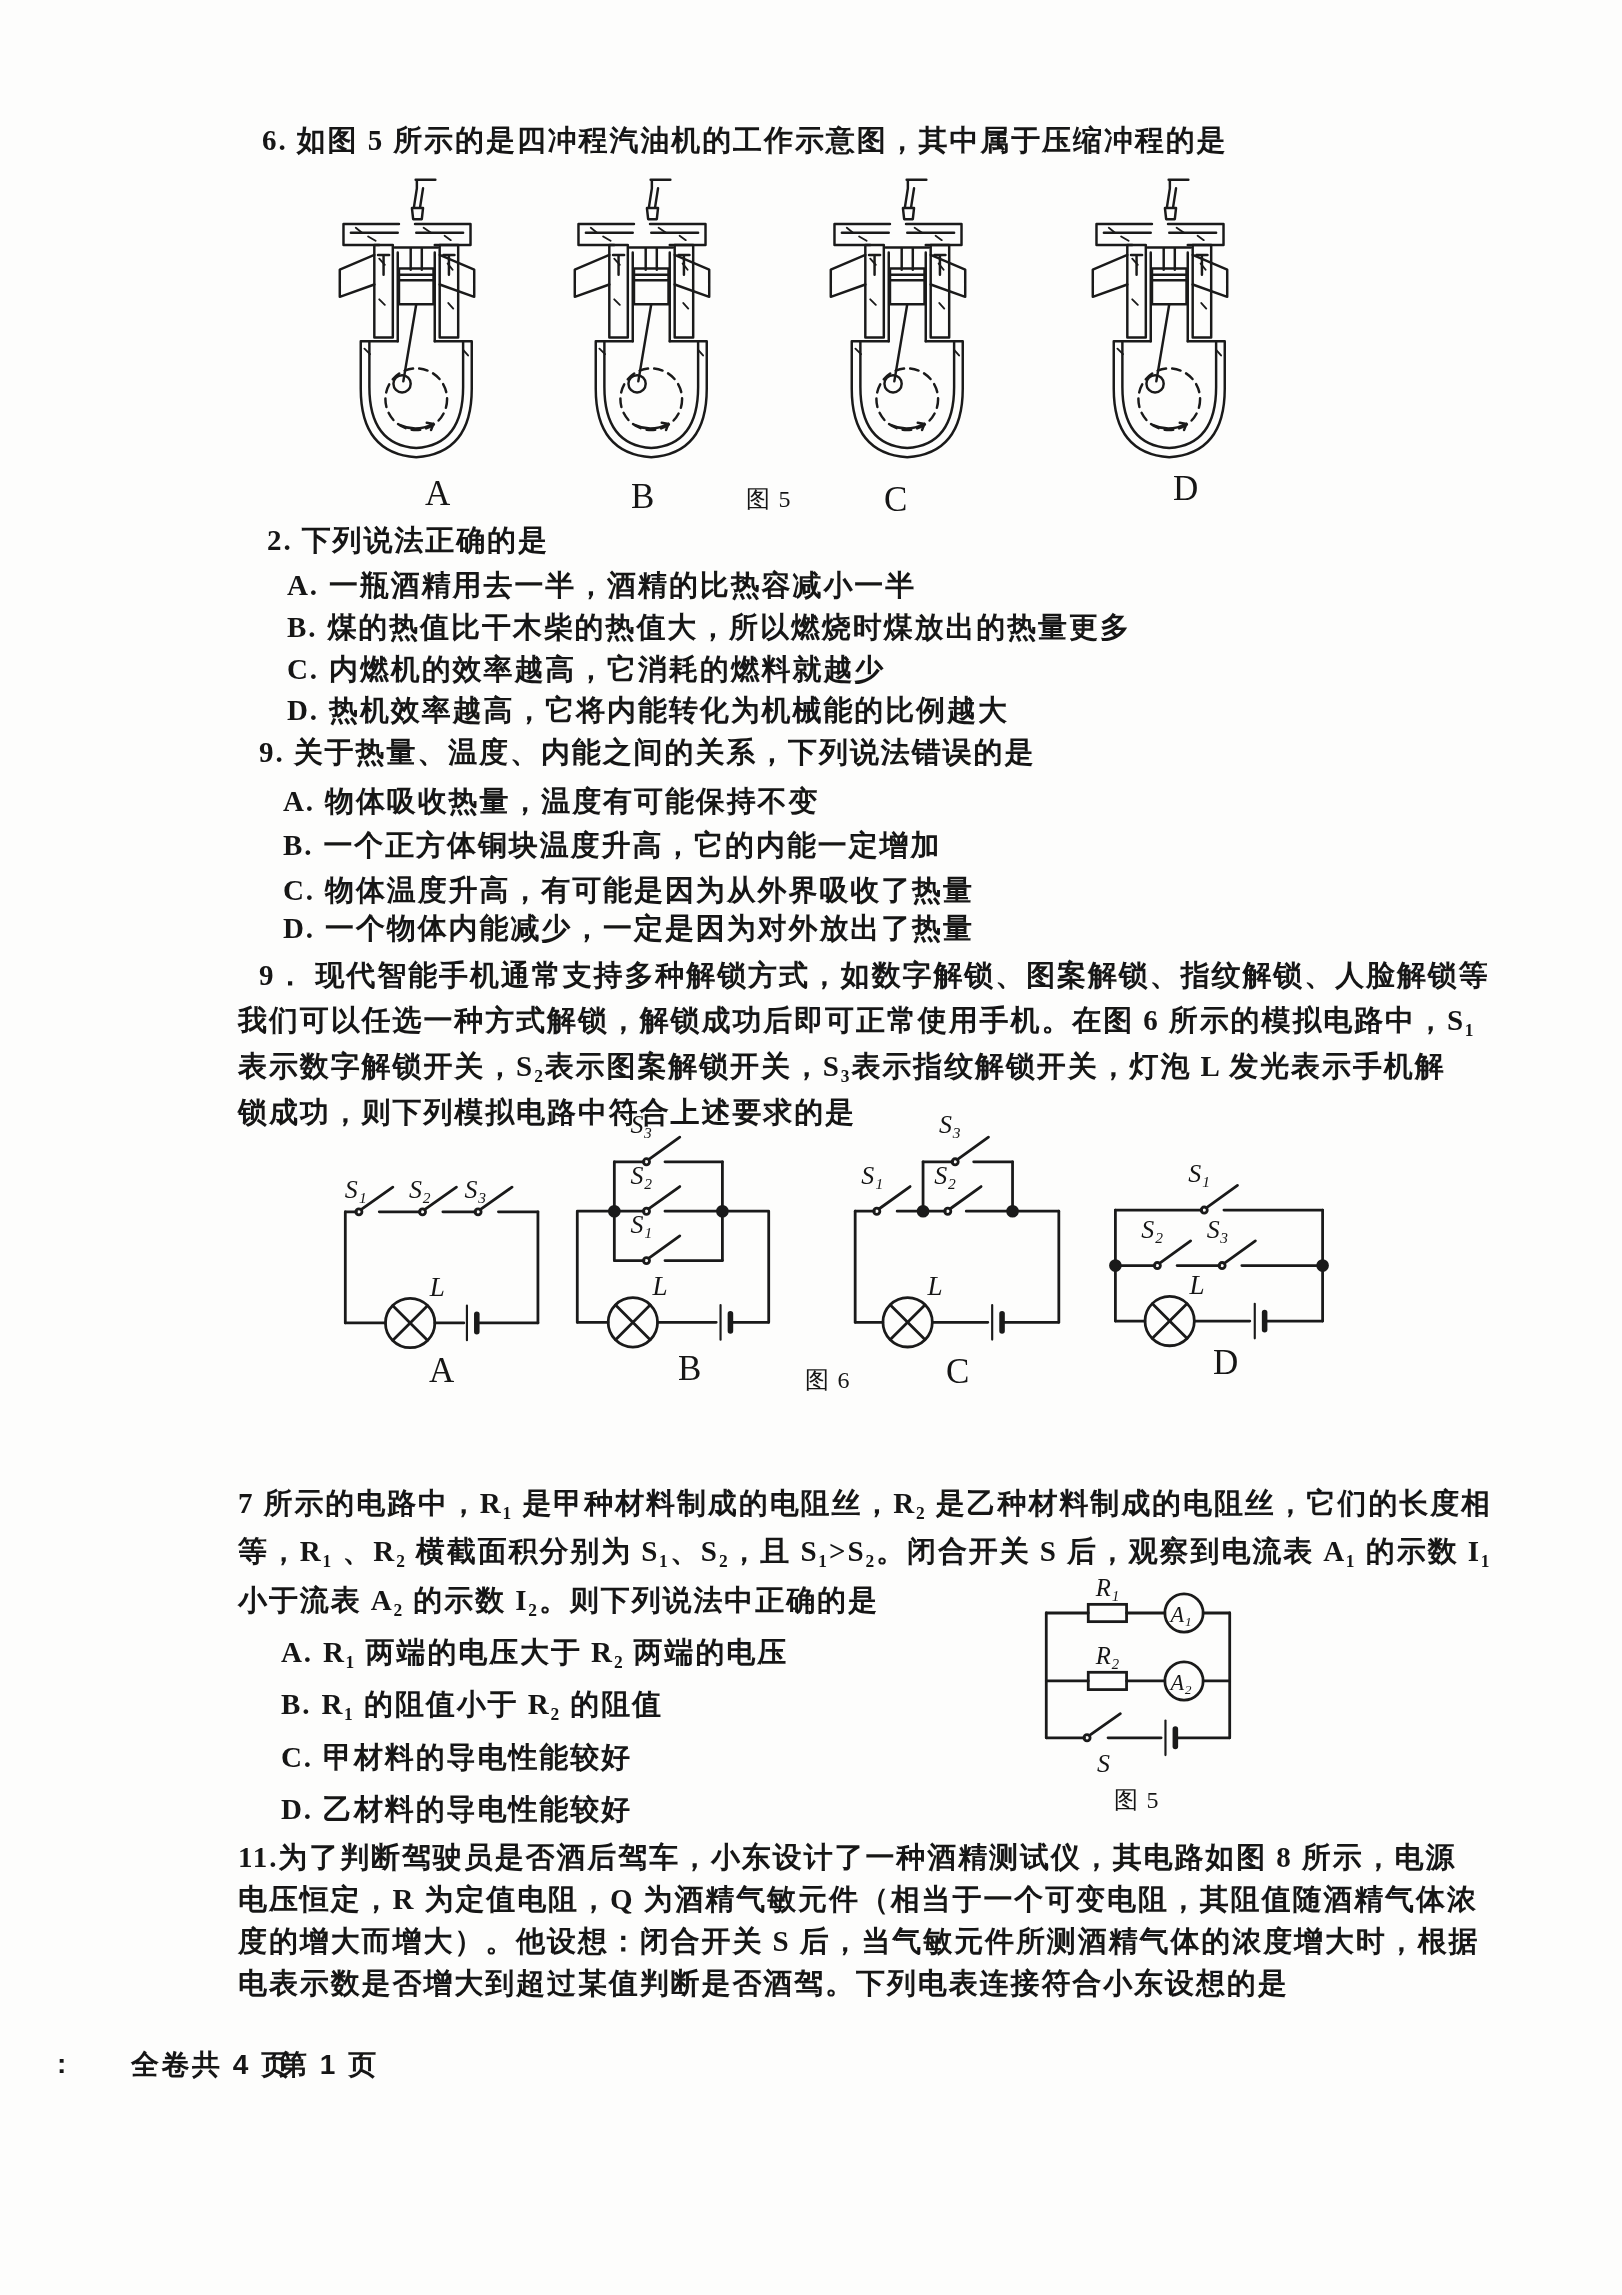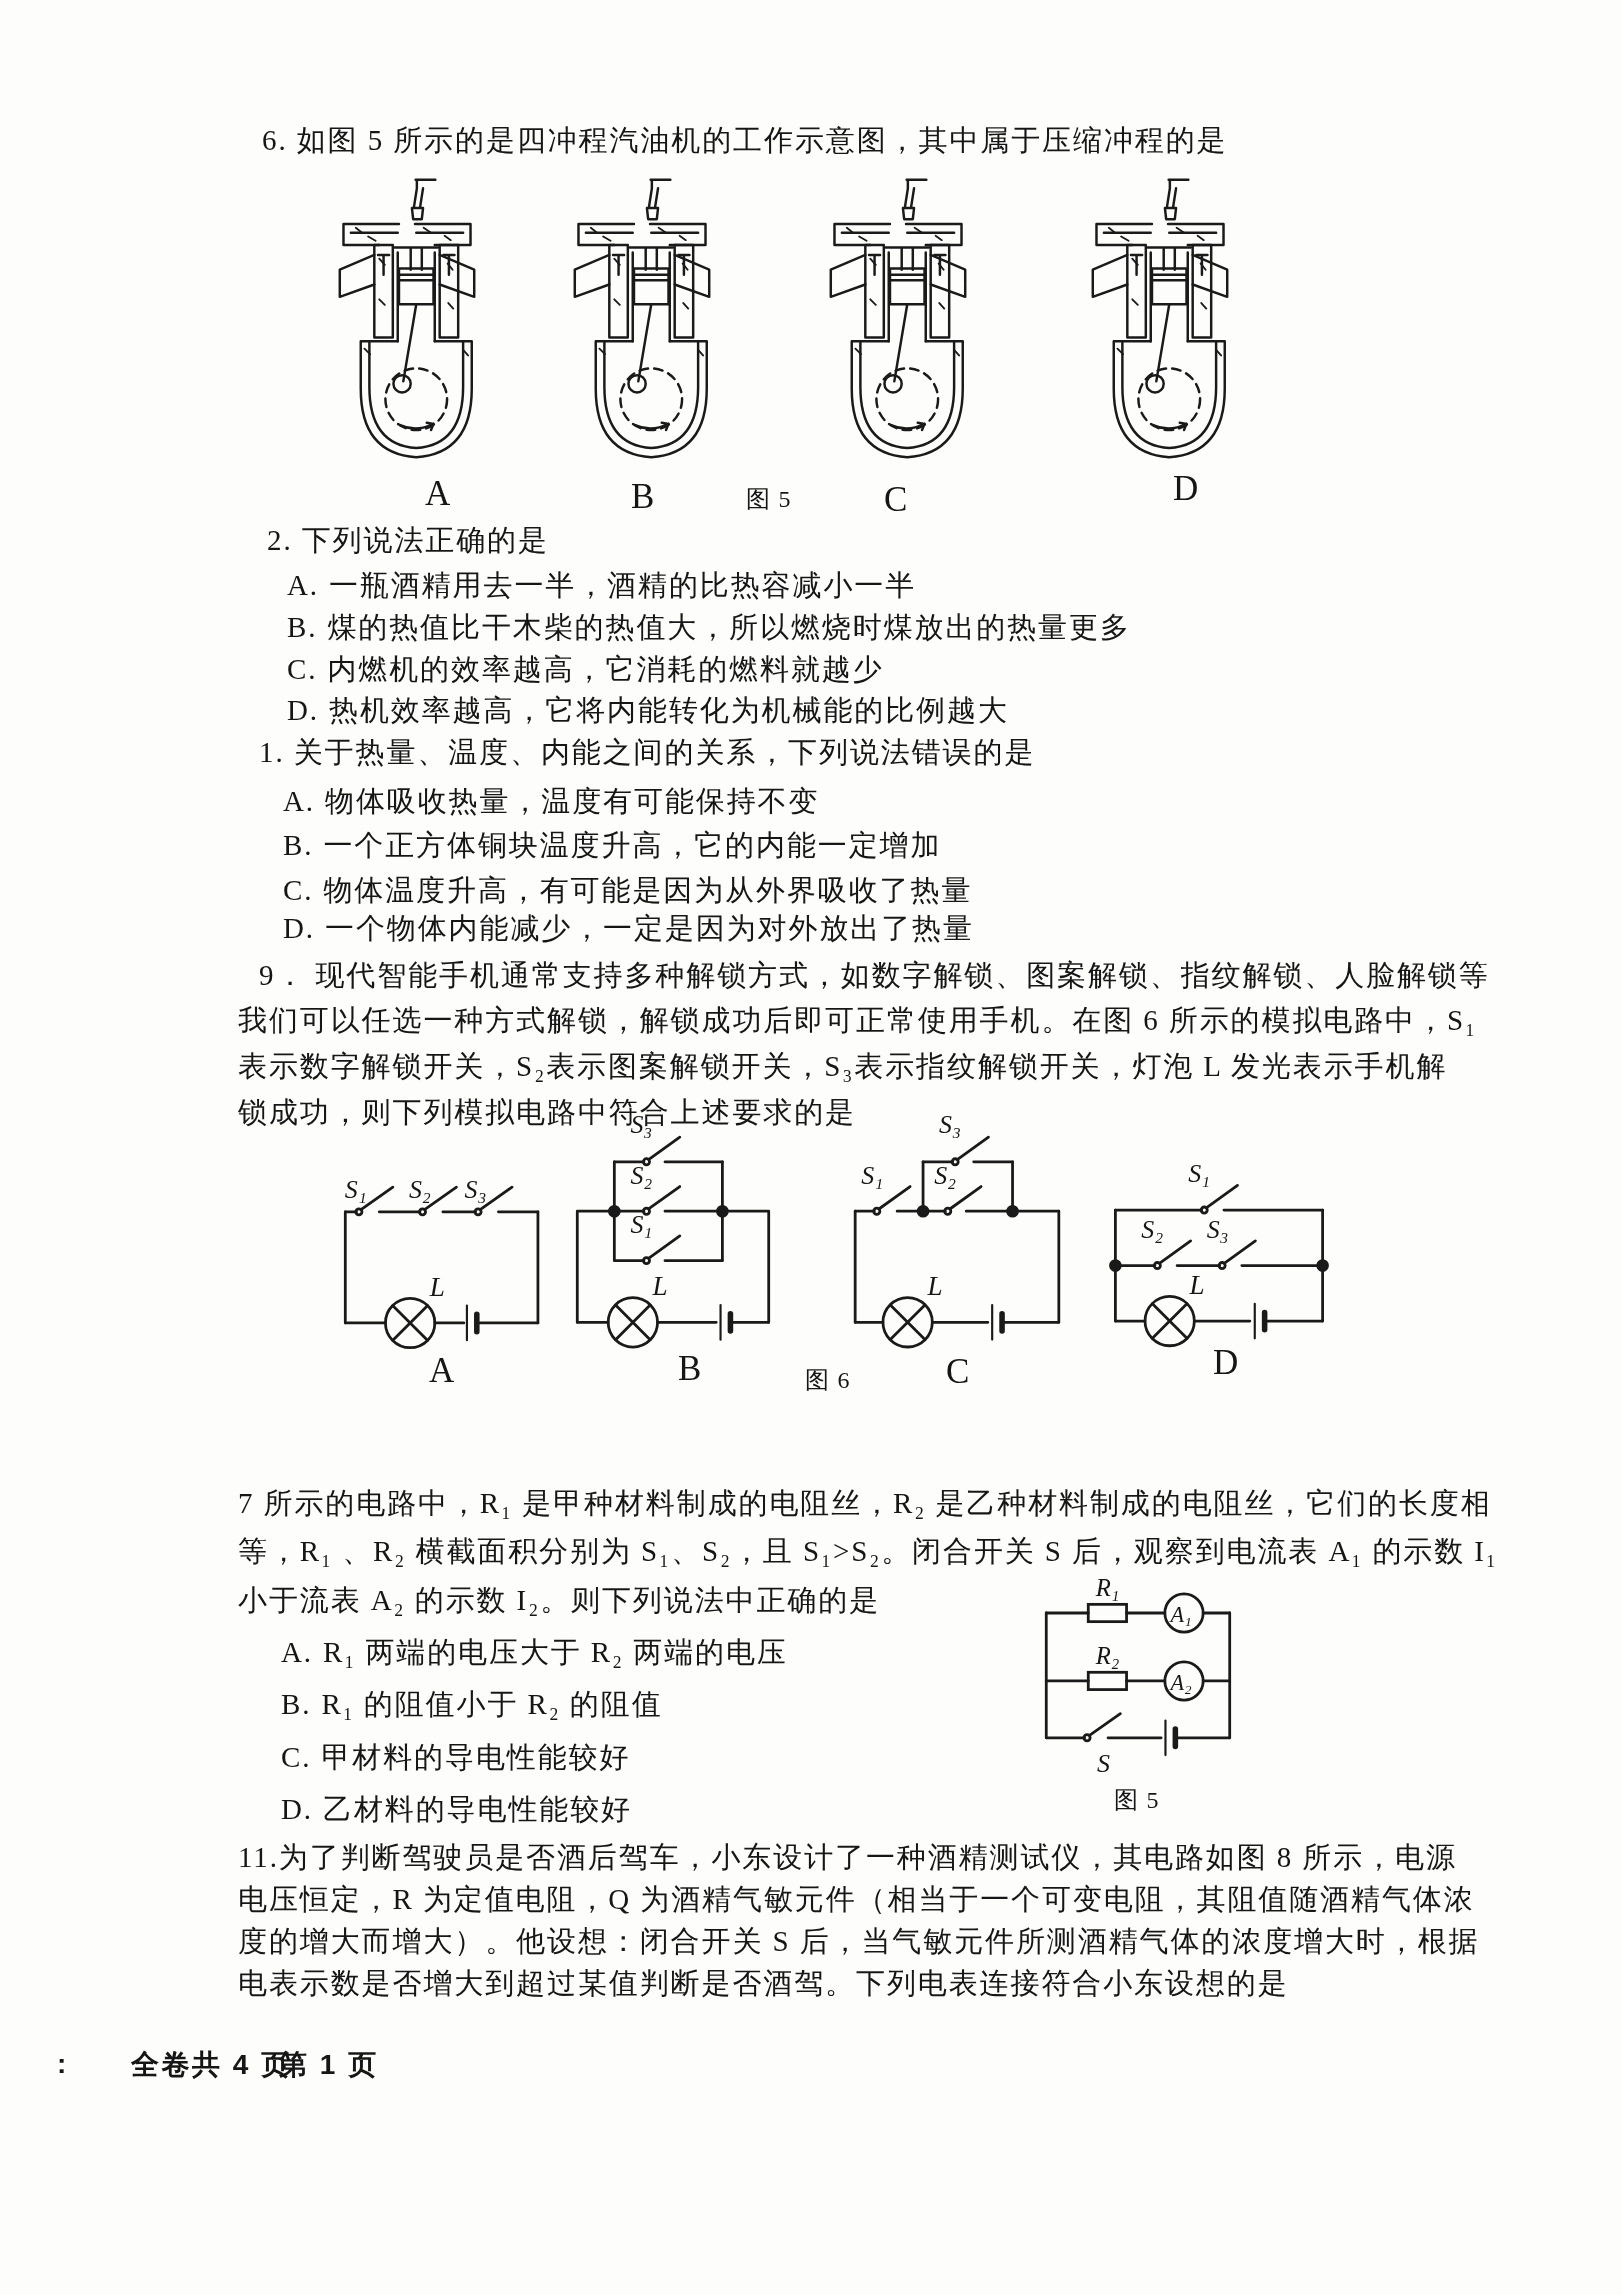--- a/index.html
+++ b/index.html
@@ -1,18 +1,18 @@
 <!DOCTYPE html>
 <html style="font-size:10px"><head>
 <meta charset="utf-8">
 <style>
   html,body{margin:0;padding:0;background:#ffffff;}
   .page{position:relative;width:1622px;height:2295px;background:#fdfdfc;overflow:hidden;
         font-family:"Liberation Serif","DejaVu Serif",serif;color:#161616;}
-  .t{position:absolute;white-space:nowrap;font-size:29px;letter-spacing:1.9px;line-height:1.1;}
+  .t{position:absolute;white-space:nowrap;font-size:29px;letter-spacing:1.9px;line-height:1.1;font-weight:bold;}
   .opt .letter{display:inline-block;margin-right:10px;}
   .figlabel{position:absolute;font-size:35px;letter-spacing:0;font-family:"Liberation Serif","DejaVu Serif",serif;}
   .figcaption{position:absolute;font-size:24px;letter-spacing:1.2px;}
   svg.fig{position:absolute;overflow:visible;}
   svg text{font-family:"Liberation Serif","DejaVu Serif",serif;font-style:italic;fill:#161616;stroke:none;}
   .footer{position:absolute;font-family:"Liberation Sans","DejaVu Sans",sans-serif;font-weight:600;font-size:28px;letter-spacing:2.5px;}
 </style>
 </head>
 <body>
 
@@ -63,21 +63,21 @@
   <div class="t" style="left:267px;top:525px">2. 下列说法正确的是</div>
   <div class="t opt" style="left:287px;top:570px">
     <span class="letter">A.</span><span>一瓶酒精用去一半，酒精的比热容减小一半</span></div>
   <div class="t opt" style="left:287px;top:612px">
     <span class="letter">B.</span><span>煤的热值比干木柴的热值大，所以燃烧时煤放出的热量更多</span></div>
   <div class="t opt" style="left:287px;top:654px">
     <span class="letter">C.</span><span>内燃机的效率越高，它消耗的燃料就越少</span></div>
   <div class="t opt" style="left:287px;top:695px">
     <span class="letter">D.</span><span>热机效率越高，它将内能转化为机械能的比例越大</span></div>
 
-  <div class="t" style="left:259px;top:737px">1. 关于热量、温度、内能之间的关系，下列说法错误的是</div>
+  <div class="t" style="left:259px;top:737px">9. 关于热量、温度、内能之间的关系，下列说法错误的是</div>
   <div class="t opt" style="left:283px;top:786px">
     <span class="letter">A.</span><span>物体吸收热量，温度有可能保持不变</span></div>
   <div class="t opt" style="left:283px;top:830px">
     <span class="letter">B.</span><span>一个正方体铜块温度升高，它的内能一定增加</span></div>
   <div class="t opt" style="left:283px;top:913px">
     <span class="letter">D.</span><span>一个物体内能减少，一定是因为对外放出了热量</span></div>
   <div class="t opt" style="left:283px;top:875px">
     <span class="letter">C.</span><span>物体温度升高，有可能是因为从外界吸收了热量</span></div>
 
   <div class="t" style="left:259px;top:960px">9． 现代智能手机通常支持多种解锁方式，如数字解锁、图案解锁、指纹解锁、人脸解锁等</div>

